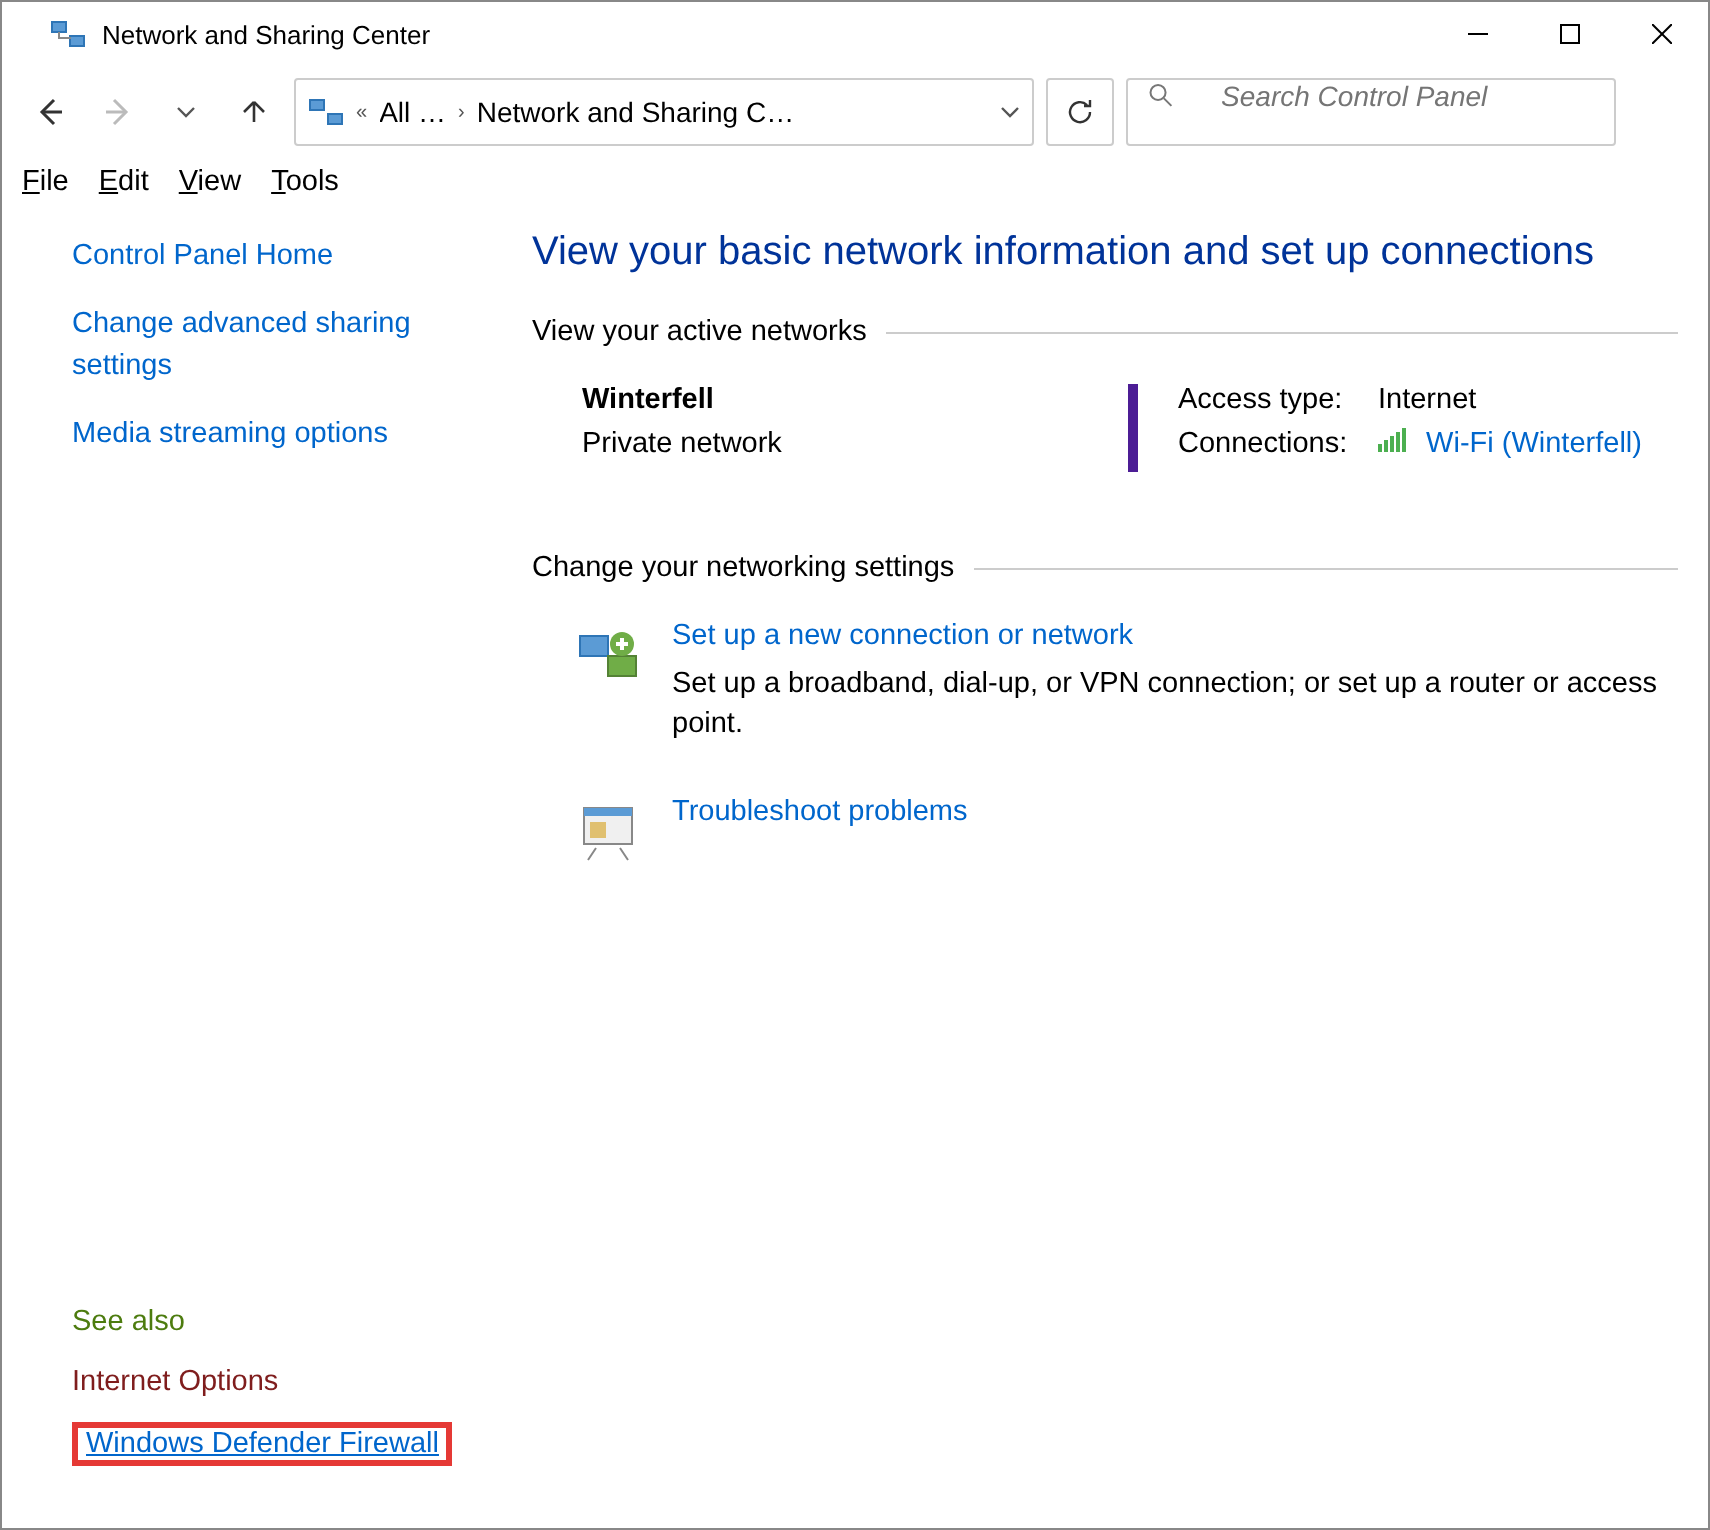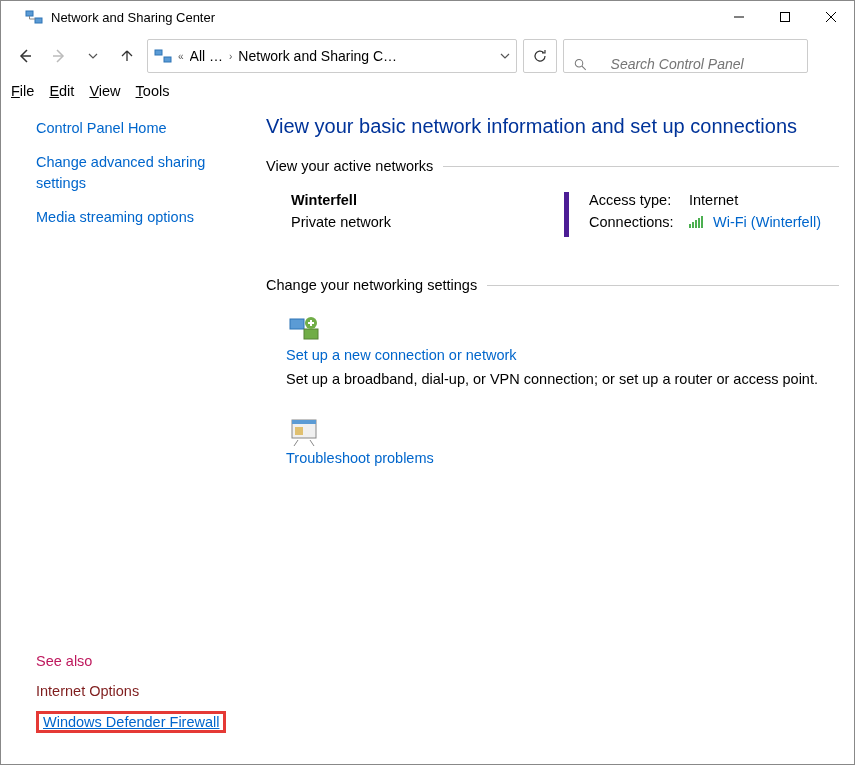--- a/index.html
+++ b/index.html
@@ -13,52 +13,52 @@
 
     .navbar { display: flex; align-items: center; padding: 6px 10px; gap: 6px; }
     .nav-arrow { width: 28px; height: 28px; display: flex; align-items: center; justify-content: center; color: #555; border-radius: 2px; }
     .nav-arrow.disabled { color: #aaa; }
     .breadcrumb-box { flex: 1; display: flex; align-items: center; border: 1px solid #ccc; border-radius: 2px; height: 34px; padding: 0 6px; gap: 6px; max-width: 370px; }
     .bc-icon { width: 18px; height: 18px; }
     .bc-sep { color: #555; font-size: 10px; }
     .bc-seg { font-size: 14px; white-space: nowrap; overflow: hidden; text-overflow: ellipsis; }
     .bc-chev { margin-left: auto; }
     .refresh-btn { width: 34px; height: 34px; border: 1px solid #ccc; border-radius: 2px; display: flex; align-items: center; justify-content: center; }
-    .search-box { display: flex; align-items: flex-end; border: 1px solid #ccc; border-radius: 2px; height: 34px; padding: 0 10px; gap: 24px; width: 245px; }
+    .search-box { display: flex; align-items: flex-start; border: 1px solid #ccc; border-radius: 2px; height: 34px; padding: 0 10px; gap: 24px; width: 245px; }
     .search-box input { border: none; outline: none; font-size: 14px; width: 100%; font-style: italic; color: #666; }
 
     .menubar { display: flex; padding: 4px 10px; gap: 15px; font-size: 14.5px; }
     .menu-item .uline { text-decoration: underline; }
 
     .content { display: flex; height: calc(100% - 110px); }
     .sidebar { width: 265px; padding: 15px 25px 15px 35px; display: flex; flex-direction: column; font-size: 14.5px; }
     .sidebar .link { color: #0066cc; margin-bottom: 14px; cursor: pointer; line-height: 1.4; }
     .seealso-section { margin-top: auto; padding-bottom: 8px; }
-    .seealso-header { color: #be185d; margin-bottom: 14px; }
+    .seealso-header { color: #4d7c0f; margin-bottom: 14px; }
     .seealso-link { color: #7f1d1d; margin-bottom: 12px; cursor: pointer; }
     .highlight-box { border: 3px solid #e53935; padding: 0 4px; display: inline-block; }
     .highlight-link { color: #0066cc; text-decoration: underline; }
 
     .main { flex: 1; padding: 12px 15px 10px 0; }
     .main-heading { color: #003399; font-size: 20px; font-weight: 400; margin-bottom: 20px; }
     .section-header { display: flex; align-items: center; font-size: 14.5px; margin-bottom: 18px; }
     .section-header .hr { flex: 1; height: 1px; background: #ccc; margin-left: 10px; }
 
     .network-row { display: flex; padding-left: 25px; margin-bottom: 40px; }
     .network-left { flex: 1; border-right: 5px solid #4c1d95; padding-right: 15px; }
     .network-left .net-name { font-weight: 600; font-size: 14.5px; margin-bottom: 6px; }
     .network-left .net-type { font-size: 14.5px; }
     .network-right { width: 270px; padding-left: 20px; font-size: 14.5px; }
     .detail-row { display: flex; margin-bottom: 6px; }
     .detail-label { width: 100px; }
     .detail-value { }
     .wifi-link { color: #0066cc; cursor: pointer; }
     .wifi-icon { display: inline-block; vertical-align: middle; margin-right: 4px; }
 
-    .settings-item { display: flex; padding-left: 20px; margin-bottom: 25px; flex-direction: column; }
+    .settings-item { display: flex; padding-left: 20px; margin-bottom: 25px; }
     .settings-icon { width: 36px; height: 36px; margin-right: 14px; flex-shrink: 0; }
     .settings-body .item-title { color: #0066cc; font-size: 14.5px; margin-bottom: 6px; cursor: pointer; }
     .settings-body .item-desc { font-size: 14.5px; line-height: 1.4; }
   </style>
 </head>
 <body>
 
 <div class="titlebar">
   <svg class="titlebar-icon" viewBox="0 0 18 18">
     <rect x="1" y="3" width="7" height="5" fill="#5b9bd5" stroke="#2e75b6"></rect>

